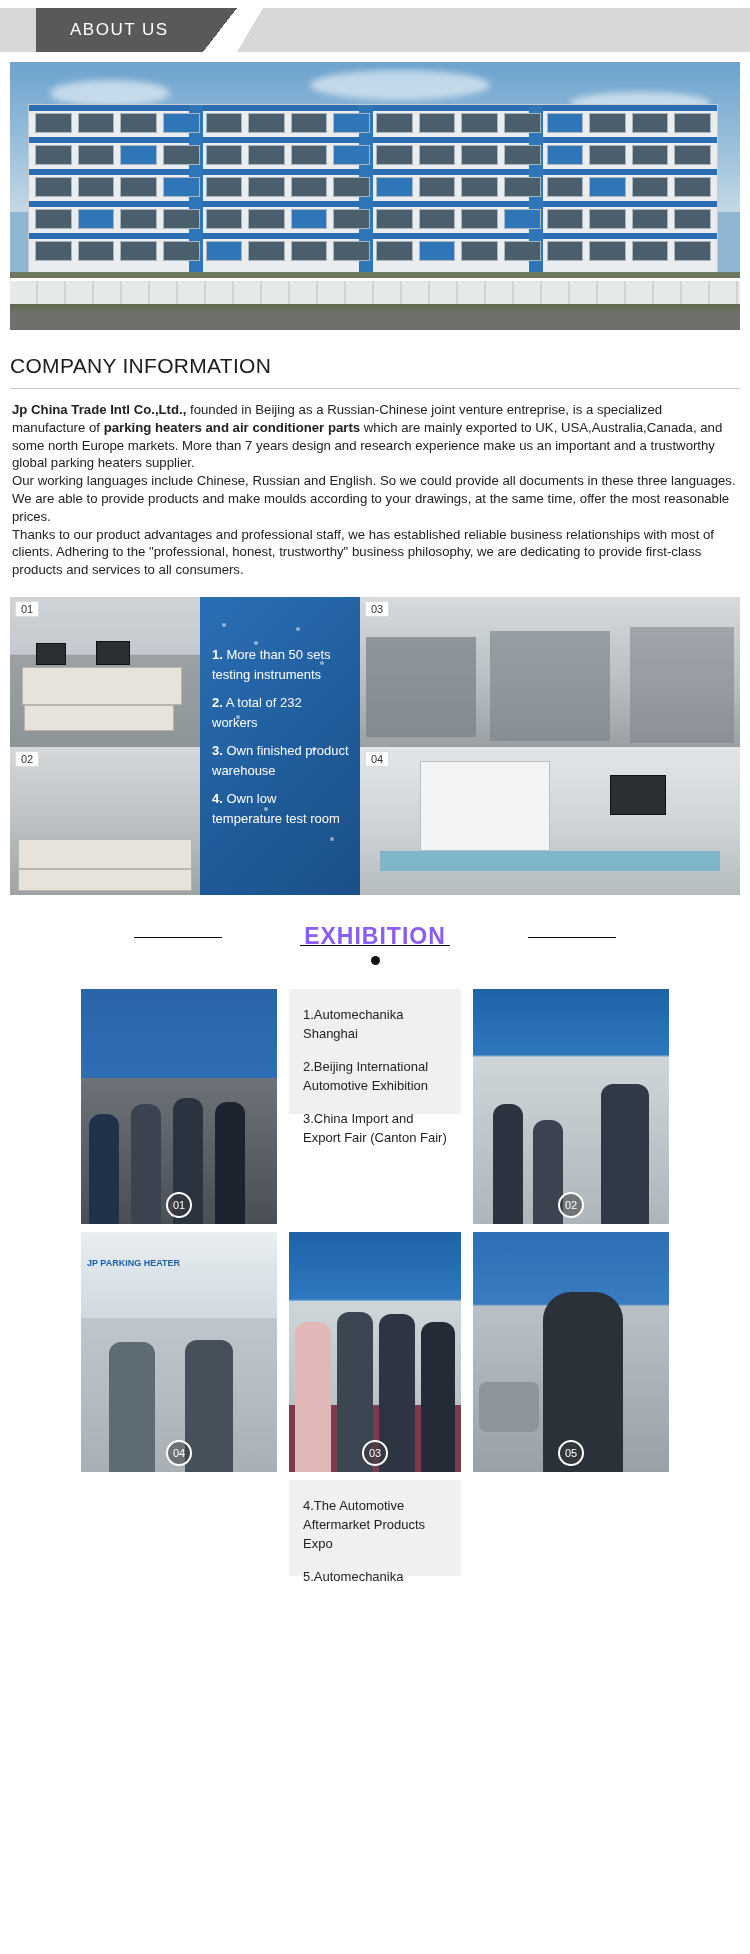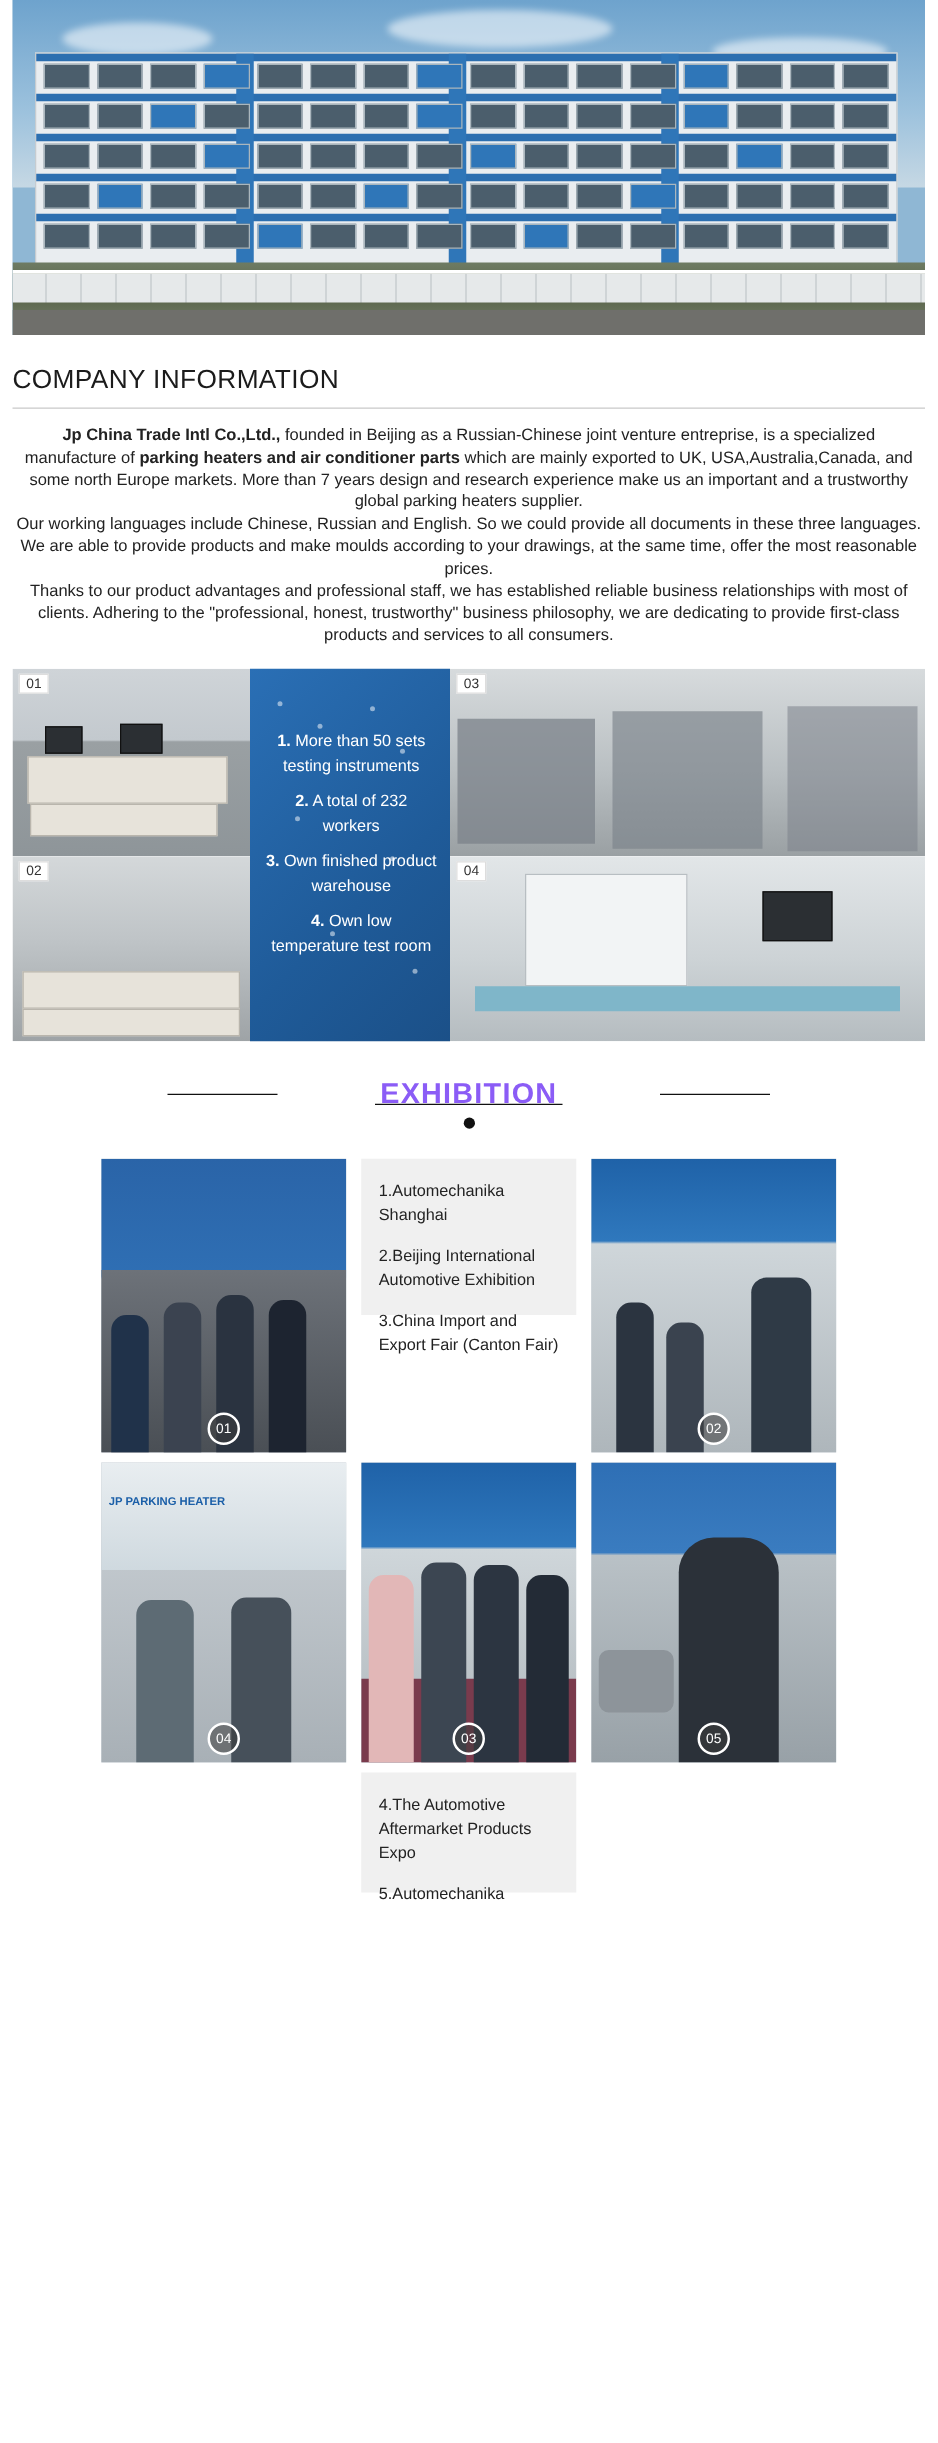--- a/index.html
+++ b/index.html
@@ -117,21 +117,20 @@
   .ci-rule {
     height: 1px;
     background: #c9c9c9;
     margin: 10px 10px 12px 10px;
   }
   .ci-body {
     margin: 0 12px;
     font-size: 13.2px;
     line-height: 17.8px;
     color: #222;
-    text-align: center;
   }
   .ci-body p { margin: 0 0 0 0; }
   .ci-body b { font-weight: bold; }
 
   
   .collage {
     margin: 18px 10px 0 10px;
     width: 730px;
     height: 298px;
     display: grid;
@@ -180,21 +179,21 @@
     font-size: 13px;
     line-height: 20px;
     position: relative;
     overflow: hidden;
   }
   .facts .map-dot {
     position: absolute; width: 4px; height: 4px; background: rgba(255,255,255,0.5);
     border-radius: 50%;
   }
   .facts ol { margin: 0; padding: 0; list-style: none; }
-  .facts li { margin-bottom: 8px; position: relative; text-align: center; }
+  .facts li { margin-bottom: 8px; position: relative; }
   .facts li .n { font-weight: bold; }
 
   
   .exh-head {
     margin-top: 28px;
     text-align: center;
     position: relative;
     height: 58px;
   }
   .exh-title {
@@ -261,20 +260,28 @@
     background: linear-gradient(to bottom, #1f62a8 0%, #2f78bd 28%, #cfd6da 29%, #aeb6bb 100%); }
   .ph-carpet { position:absolute; left:0; right:0; bottom:0; height:28%; background:#7a3b4d; }
   .ph-grey { position:absolute; inset:0; background: linear-gradient(to bottom,#cdd3d8 0%, #a8b0b6 100%); }
   .ph-hand { position:absolute; inset:0; background: linear-gradient(to bottom,#2e6fb5 0%, #3a7cc0 30%, #b9c1c6 31%, #98a1a7 100%); }
 </style>
 </head>
 <body>
 
 <div class="page">
 
+  <div class="about-banner">
+    <div class="grey-left"></div>
+    <div class="dark-box">
+      <span>ABOUT US</span>
+    </div>
+    <div class="slant"></div>
+    <div class="grey-right"></div>
+  </div>
 
   <div class="building-wrap">
     <div class="sky"></div>
     <div class="cloud" style="left:40px;top:18px;width:120px;height:26px;"></div>
     <div class="cloud" style="left:300px;top:8px;width:180px;height:30px;"></div>
     <div class="cloud" style="left:560px;top:30px;width:140px;height:22px;"></div>
 
     <div class="building">
       <div class="bld-band" style="top:0;"></div>
       <div class="bld-band" style="top:32px;"></div>

